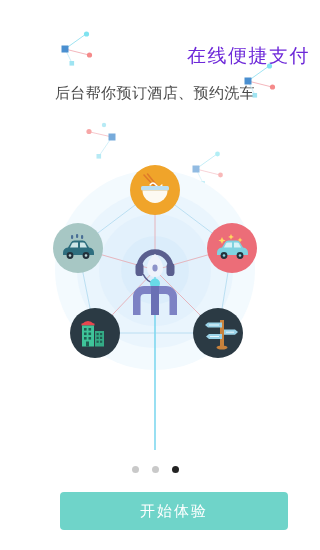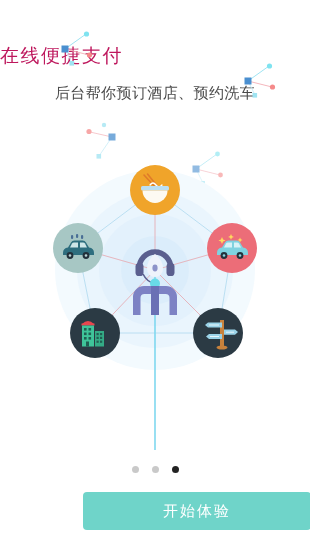--- a/index.html
+++ b/index.html
@@ -28,24 +28,24 @@
     position: absolute;
     top: 0; left: 0;
     width: 310px;
     height: 145px;
   }
   .title {
     position: absolute;
     top: 43px;
     left: 0;
     width: 310px;
-    text-align: left;
+    text-align: right;
     font-size: 19px;
     letter-spacing: 1.5px;
-    color: #be185d;
+    color: #6d28d9;
     font-weight: 400;
     white-space: nowrap;
   }
   .subtitle {
     position: absolute;
     top: 84px;
     left: 0;
     width: 310px;
     text-align: center;
     font-size: 15px;
@@ -105,21 +105,20 @@
     background: #6fd4c9;
     color: #ffffff;
     font-size: 15px;
     letter-spacing: 2px;
     font-family: "Liberation Sans", sans-serif;
     cursor: pointer;
     padding: 8px;
     display: flex;
     align-items: center;
     justify-content: center;
-    margin-left: 23px;
   }
 </style>
 </head>
 <body>
 
 <div id="screen">
 
   <div class="header">
     <div class="title">在线便捷支付</div>
     <div class="subtitle">后台帮你预订酒店、预约洗车</div>

